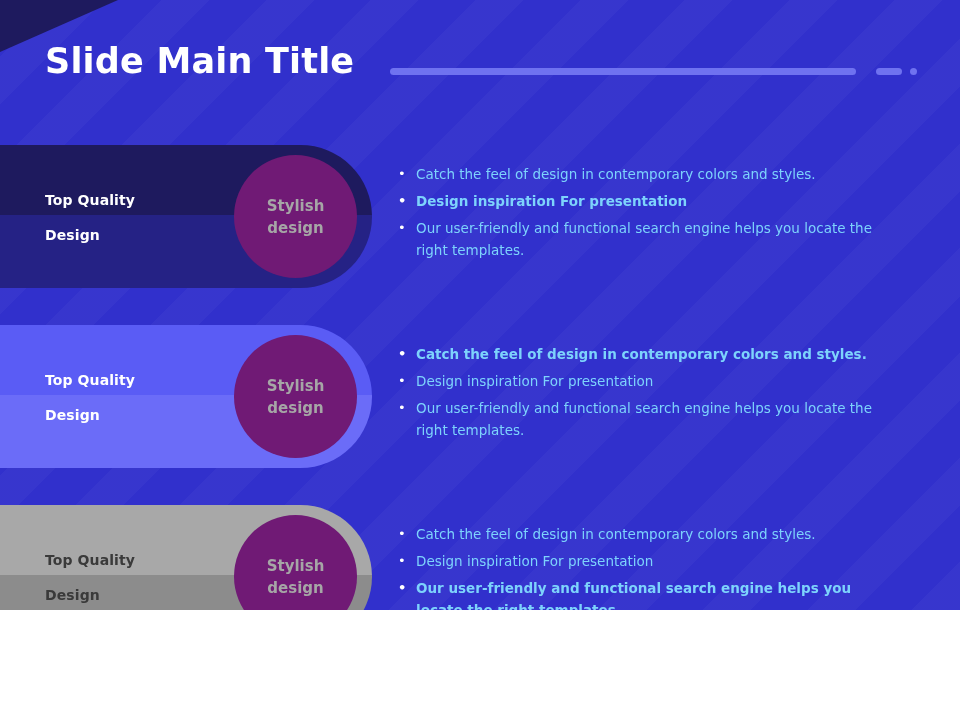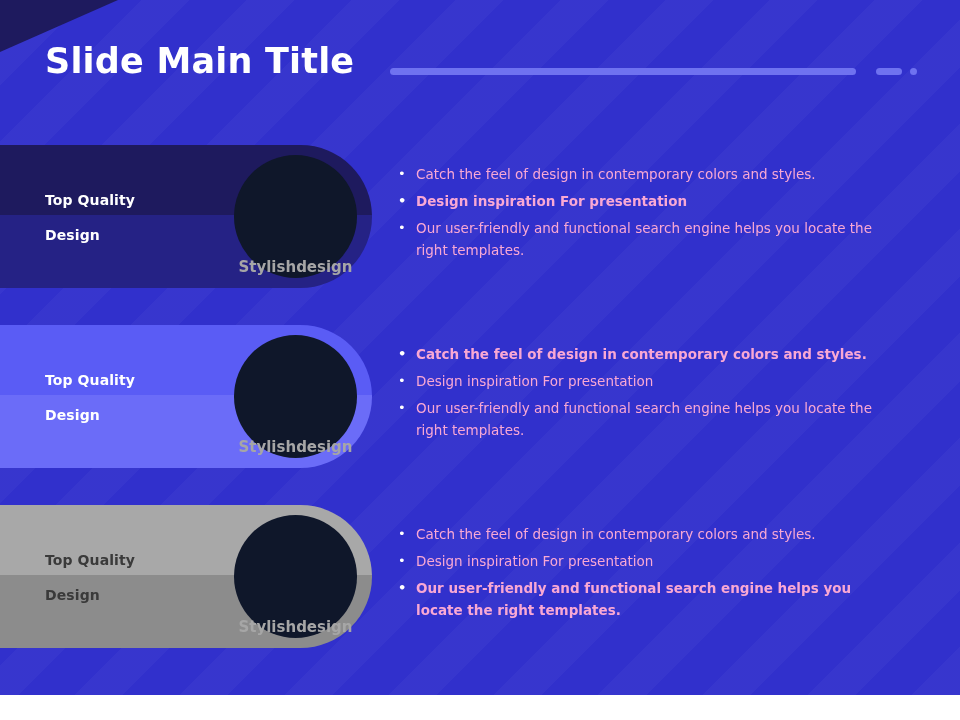--- a/index.html
+++ b/index.html
@@ -9,21 +9,21 @@
   body {
     width: 960px;
     height: 720px;
     overflow: hidden;
     font-family: "DejaVu Sans", sans-serif;
   }
 
   #slide {
     position: relative;
     width: 960px;
-    height: 695px;
+    height: 610px;
     background: #3130cc;
     overflow: hidden;
   }
 
   
   #stripes {
     position: absolute;
     inset: 0;
     background-image: repeating-linear-gradient(
       -45deg,
@@ -127,24 +127,24 @@
     letter-spacing: 0.1px;
   }
 
   .badge-circle {
     position: absolute;
     left: 234px;
     top: 10px;
     width: 123px;
     height: 123px;
     border-radius: 50%;
-    background: #0f172a;
+    background: #701a75;
     display: flex;
-    flex-direction: row;
-    align-items: flex-end;
+    flex-direction: column;
+    align-items: center;
     justify-content: center;
     text-align: center;
   }
   .badge-line {
     font-size: 15px;
     font-weight: bold;
     color: #a6a6a6;
     line-height: 22px;
   }
 
@@ -154,21 +154,21 @@
     left: 392px;
     top: 18px;
     width: 510px;
     list-style: none;
     margin: 0;
     padding: 0;
   }
   .bullet {
     position: relative;
     padding-left: 24px;
-    color: #f9a8d4;
+    color: #7dd3fc;
     font-size: 13.5px;
     line-height: 22px;
     margin-bottom: 5px;
   }
   .bullet::before {
     content: "\2022";
     position: absolute;
     left: 6px;
     top: 0;
     color: #ffffff;

